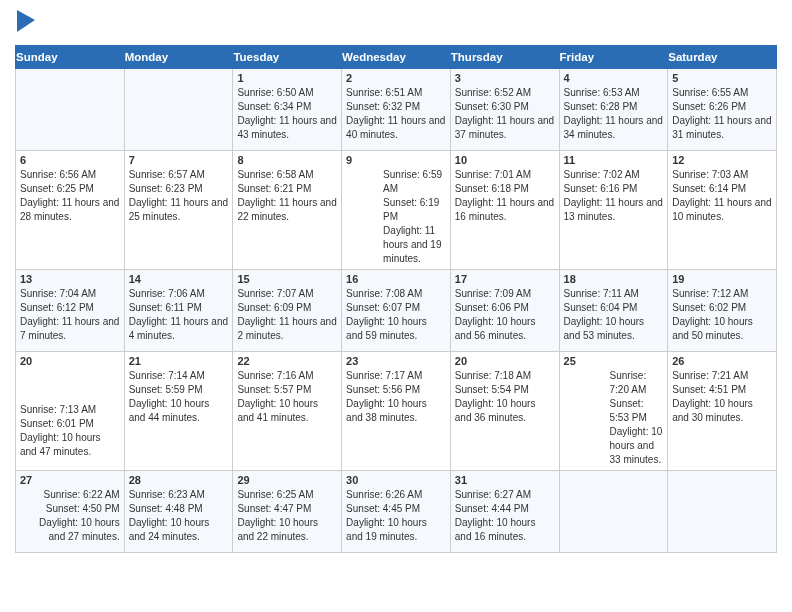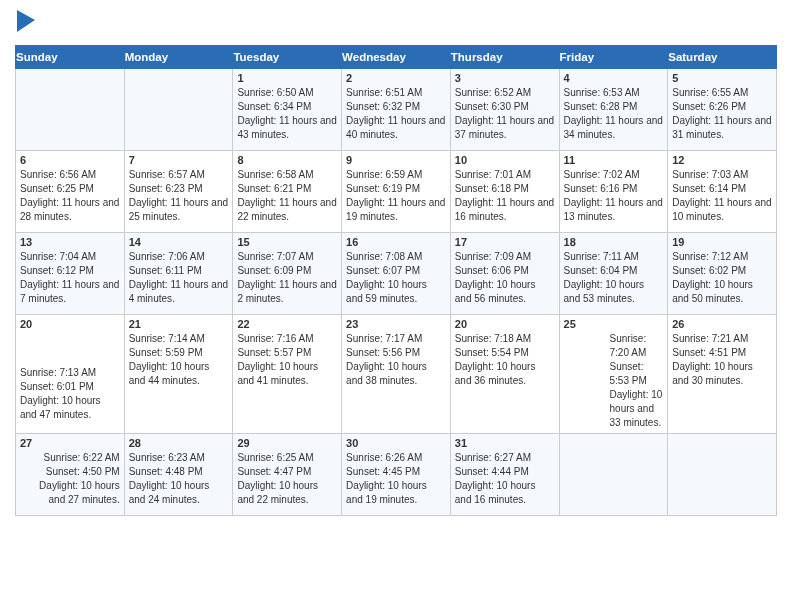--- a/index.html
+++ b/index.html
@@ -175,21 +175,21 @@
 Daylight: 11 hours and 25 minutes.</div>
           </td>
           <td>
             <span class="day-num">8</span>
             <div class="day-info" style="white-space: pre-line;">Sunrise: 6:58 AM
 Sunset: 6:21 PM
 Daylight: 11 hours and 22 minutes.</div>
           </td>
           <td>
             <span class="day-num">9</span>
-            <div class="day-info" style="white-space: pre-line;">Sunrise: 6:59 AM
+            <div class="day-info" style="white-space: pre-line; margin-left: 37px;">Sunrise: 6:59 AM
 Sunset: 6:19 PM
 Daylight: 11 hours and 19 minutes.</div>
           </td>
           <td>
             <span class="day-num">10</span>
             <div class="day-info" style="white-space: pre-line;">Sunrise: 7:01 AM
 Sunset: 6:18 PM
 Daylight: 11 hours and 16 minutes.</div>
           </td>
           <td>

